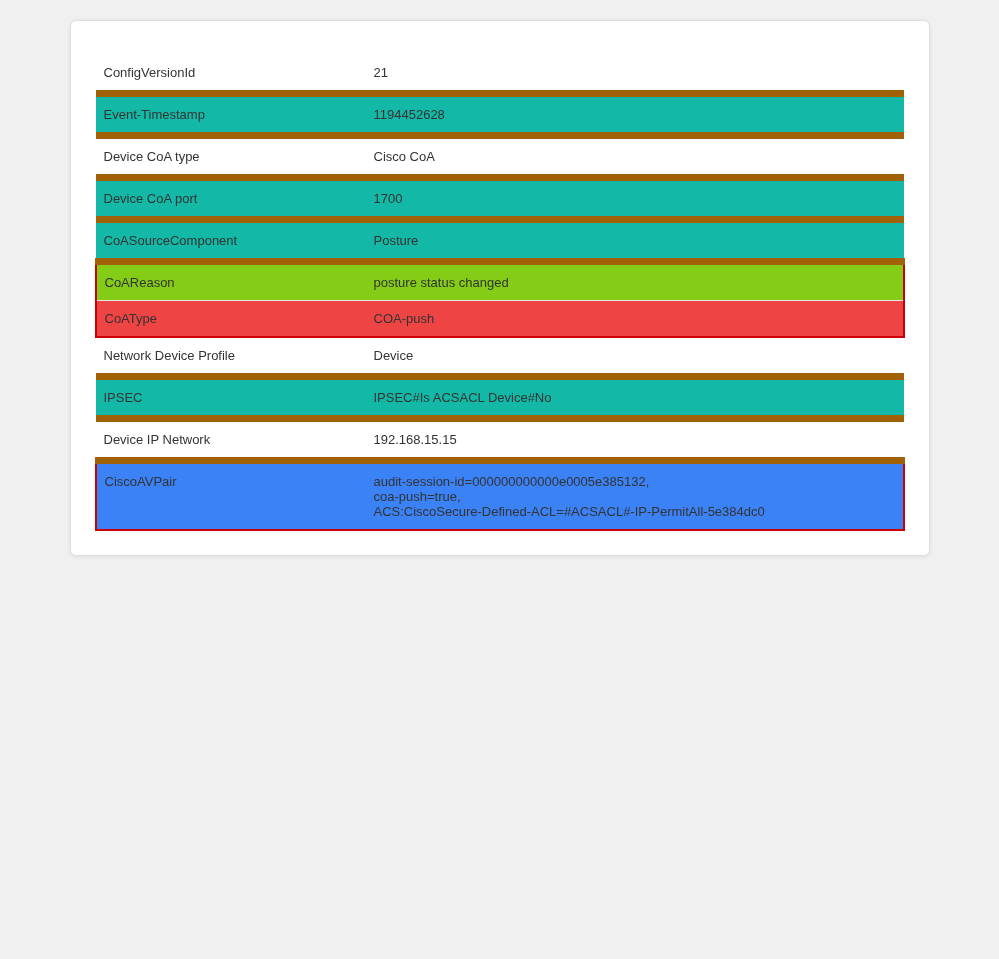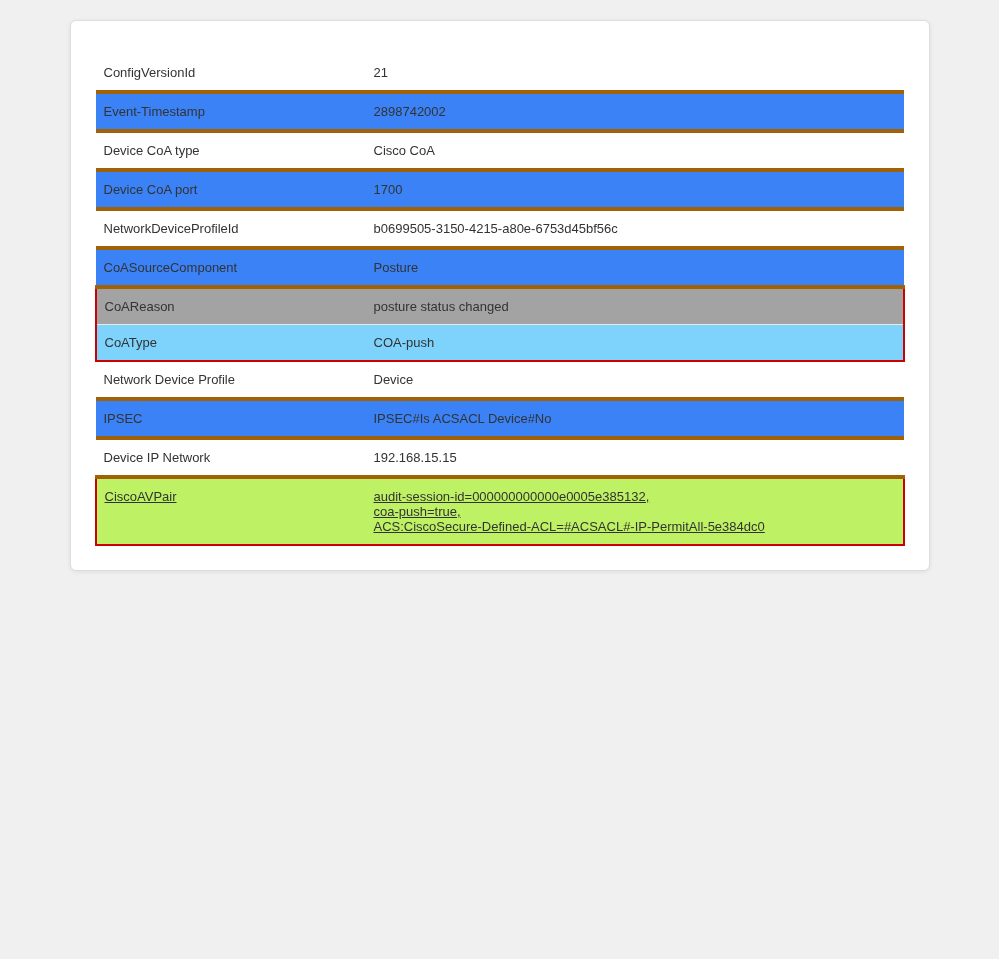--- a/index.html
+++ b/index.html
@@ -35,21 +35,21 @@
       font-weight: bold;
       margin-bottom: 14px;
     }
 
     .attr-table {
       width: 100%;
       border-collapse: collapse;
     }
 
     .attr-table tr {
-      border-bottom: 4px solid #a16207;
+      border-bottom: 7px solid #a16207;
     }
 
     .attr-table tr:last-child {
       border-bottom: none;
     }
 
     .attr-table td {
       padding: 10px 8px;
       vertical-align: top;
     }
@@ -58,78 +58,74 @@
       width: 270px;
       font-weight: normal;
       color: #333;
     }
 
     .attr-table td:last-child {
       color: #333;
     }
 
     .attr-table tr.even-row {
-      background-color: #3b82f6;
+      background-color: #14b8a6;
     }
 
     .attr-table tr.odd-row {
       background-color: #ffffff;
     }
   </style>
 </head>
 <body>
 
 <div class="card">
   <div class="section-title"></div>
 
   <table class="attr-table">
     <tbody id="table-body">
     <tr class="odd-row">
           <td>ConfigVersionId</td>
           <td>21</td>
         </tr>
         <tr class="even-row">
           <td>Event-Timestamp</td>
-          <td>2898742002</td>
+          <td>1194452628</td>
         </tr>
         <tr class="odd-row">
           <td>Device CoA type</td>
           <td>Cisco CoA</td>
         </tr>
         <tr class="even-row">
           <td>Device CoA port</td>
           <td>1700</td>
         </tr>
-        <tr class="odd-row">
-          <td>NetworkDeviceProfileId</td>
-          <td>b0699505-3150-4215-a80e-6753d45bf56c</td>
-        </tr>
         <tr class="even-row">
           <td>CoASourceComponent</td>
           <td>Posture</td>
         </tr>
-        <tr style="border-width: 2px 2px 1px; border-style: solid; border-color: rgb(204, 0, 0) rgb(204, 0, 0) rgb(232, 232, 232); background-color: #a3a3a3;">
+        <tr style="border-width: 2px 2px 1px; border-style: solid; border-color: rgb(204, 0, 0) rgb(204, 0, 0) rgb(232, 232, 232); background-color: #84cc16;">
           <td>CoAReason</td>
           <td>posture status changed</td>
         </tr>
-        <tr style="border-bottom: 2px solid rgb(204, 0, 0); border-left: 2px solid rgb(204, 0, 0); border-right: 2px solid rgb(204, 0, 0); border-top: none; background-color: #7dd3fc;">
+        <tr style="border-bottom: 2px solid rgb(204, 0, 0); border-left: 2px solid rgb(204, 0, 0); border-right: 2px solid rgb(204, 0, 0); border-top: none; background-color: #ef4444;">
           <td>CoAType</td>
           <td>COA-push</td>
         </tr>
         <tr class="odd-row">
           <td>Network Device Profile</td>
           <td>Device</td>
         </tr>
         <tr class="even-row">
           <td>IPSEC</td>
           <td>IPSEC#Is ACSACL Device#No</td>
         </tr>
         <tr class="odd-row">
           <td>Device IP Network</td>
           <td>192.168.15.15</td>
         </tr>
-        <tr style="border: 2px solid rgb(204, 0, 0); background-color: #bef264; text-decoration: underline;">
+        <tr style="border: 2px solid rgb(204, 0, 0); background-color: #3b82f6;">
           <td>CiscoAVPair</td>
           <td>audit-session-id=000000000000e0005e385132,<br>coa-push=true,<br>ACS:CiscoSecure-Defined-ACL=#ACSACL#-IP-PermitAll-5e384dc0</td>
         </tr>
       </tbody>
   </table>
 </div>
 
 </body></html>

